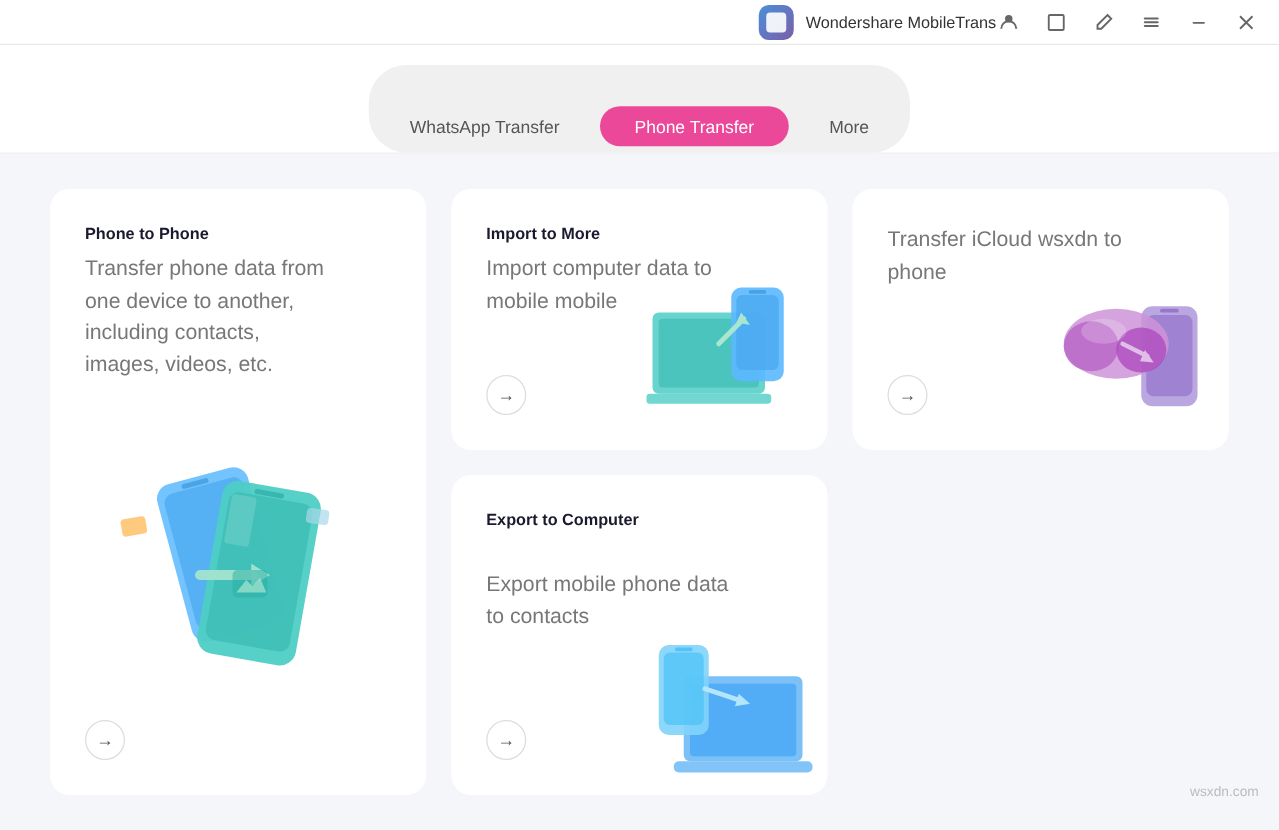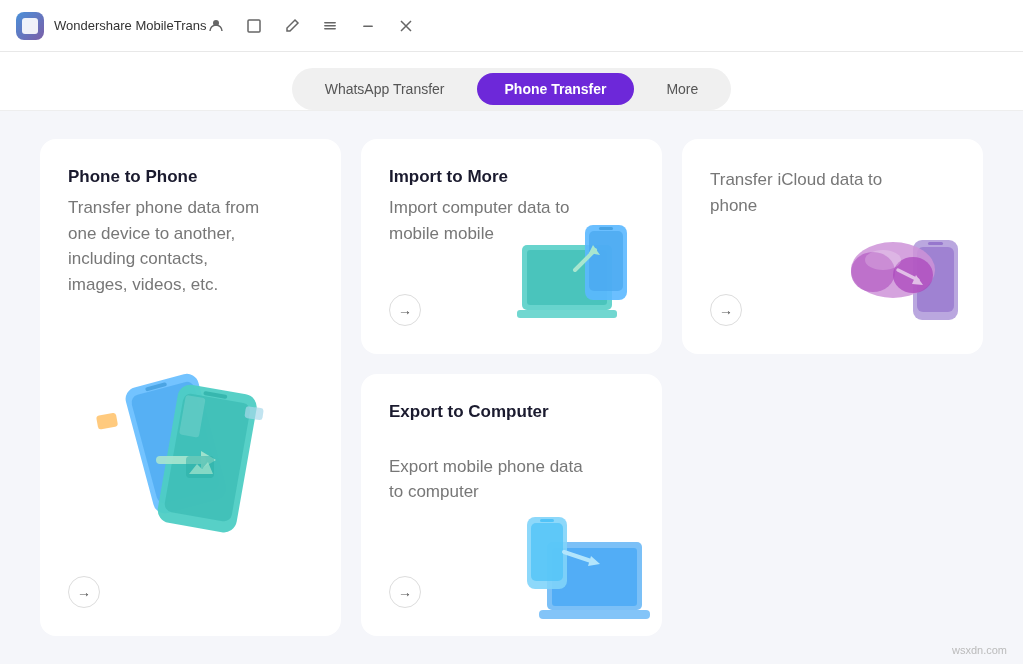--- a/index.html
+++ b/index.html
@@ -11,24 +11,24 @@
       height: 664px;
       overflow: hidden;
       display: flex;
       flex-direction: column;
     }
 
     
     .titlebar {
       display: flex;
       align-items: center;
-      justify-content: flex-start;
+      justify-content: flex-end;
       background: #ffffff;
       padding: 0 16px;
-      height: 52px;
+      height: 36px;
       border-bottom: 1px solid #e8e8e8;
       -webkit-app-region: drag;
       flex-shrink: 0;
     }
 
     .titlebar-left {
       display: flex;
       align-items: center;
       gap: 10px;
     }
@@ -95,26 +95,26 @@
 
     .nav-tab {
       padding: 8px 28px;
       border-radius: 24px;
       font-size: 14px;
       font-weight: 500;
       cursor: pointer;
       color: #555;
       transition: all 0.2s;
       white-space: nowrap;
+      margin-top: 28px;
     }
 
     .nav-tab.active {
-      background: #6d28d9;
+      background: #ec4899;
       color: white;
-      font-weight: bold;
     }
 
     
     .main-content {
       flex: 1;
       padding: 28px 40px;
       overflow: hidden;
     }
 
     .cards-grid {
@@ -136,21 +136,21 @@
       transition: box-shadow 0.2s;
       display: flex;
       flex-direction: column;
     }
 
     .card-large {
       grid-row: span 2;
     }
 
     .card-title {
-      font-size: 17px;
+      font-size: 13px;
       font-weight: 700;
       color: #1a1a2e;
       margin-bottom: 8px;
     }
 
     .card-desc {
       font-size: 17px;
       color: #777;
       line-height: 1.5;
       max-width: 200px;
@@ -167,21 +167,21 @@
       color: #555;
       font-size: 14px;
       margin-top: auto;
       cursor: pointer;
       transition: border-color 0.2s;
     }
 
     
     .watermark {
       position: fixed;
-      bottom: 8px;
+      bottom: 24px;
       right: 16px;
       font-size: 11px;
       color: #bbb;
     }
   </style>
 </head>
 <body>
 
 <div class="titlebar">
   <div class="titlebar-left">
@@ -296,21 +296,21 @@
           <g transform="translate(58, 55)">
             <path d="M0 0 L20 -20" stroke="#a8e6cf" stroke-width="4" stroke-linecap="round"></path>
             <polygon points="18,-25 25,-15 14,-17" fill="#a8e6cf"></polygon>
           </g>
         </svg>
       </div>
       <div class="card-arrow" style="margin-top: auto;">→</div>
     </div>
 
     <div class="card">
-      <div class="card-desc">Transfer iCloud data to phone</div>
+      <div class="card-desc">Transfer iCloud wsxdn to phone</div>
 
       <div style="position:absolute; right:10px; bottom:15px;">
         <svg width="130" height="120" viewBox="0 0 130 120">
 
           <g transform="translate(70, 25)">
             <rect x="0" y="0" width="45" height="80" rx="9" fill="#b39ddb" opacity="0.9"></rect>
             <rect x="4" y="7" width="37" height="65" rx="6" fill="#9575cd" opacity="0.75"></rect>
             <rect x="15" y="2" width="15" height="3" rx="1.5" fill="#7e57c2" opacity="0.6"></rect>
           </g>
 
@@ -326,21 +326,21 @@
             <path d="M0 0 L20 10" stroke="#e1bee7" stroke-width="3.5" stroke-linecap="round"></path>
             <polygon points="18,5 25,15 14,14" fill="#e1bee7"></polygon>
           </g>
         </svg>
       </div>
       <div class="card-arrow" style="margin-top: auto;">→</div>
     </div>
 
     <div class="card" style="grid-column: 2; gap: 24px;">
       <div class="card-title">Export to Computer</div>
-      <div class="card-desc">Export mobile phone data to computer</div>
+      <div class="card-desc">Export mobile phone data to contacts</div>
 
       <div style="position:absolute; right:10px; bottom:10px;">
         <svg width="130" height="120" viewBox="0 0 130 120">
 
           <g transform="translate(25, 30)">
             <rect x="0" y="10" width="95" height="68" rx="5" fill="#64b5f6" opacity="0.85"></rect>
             <rect x="5" y="16" width="85" height="58" rx="3" fill="#42a5f5" opacity="0.7"></rect>
             <rect x="-8" y="78" width="111" height="9" rx="4" fill="#64b5f6" opacity="0.8"></rect>
           </g>
 

